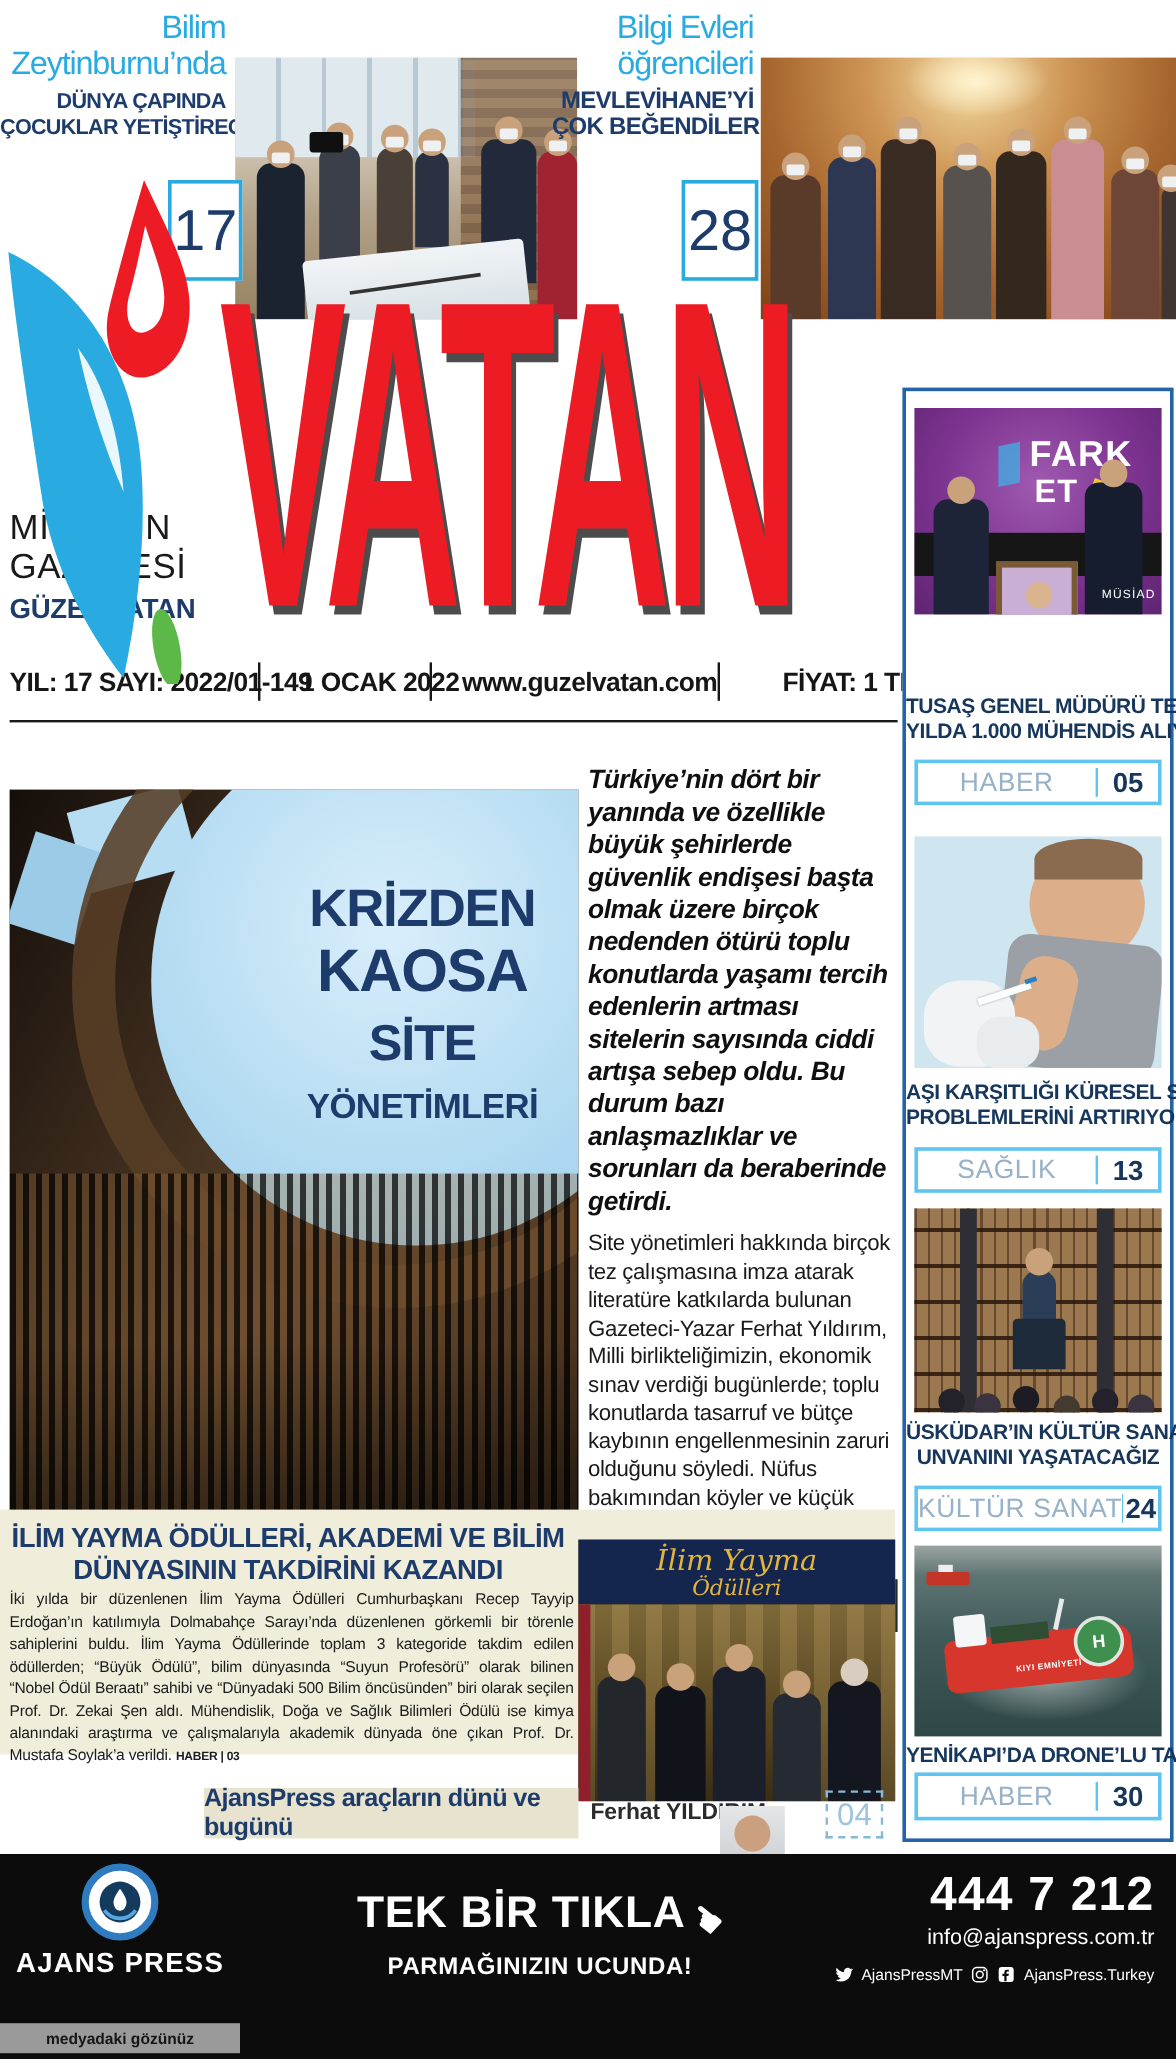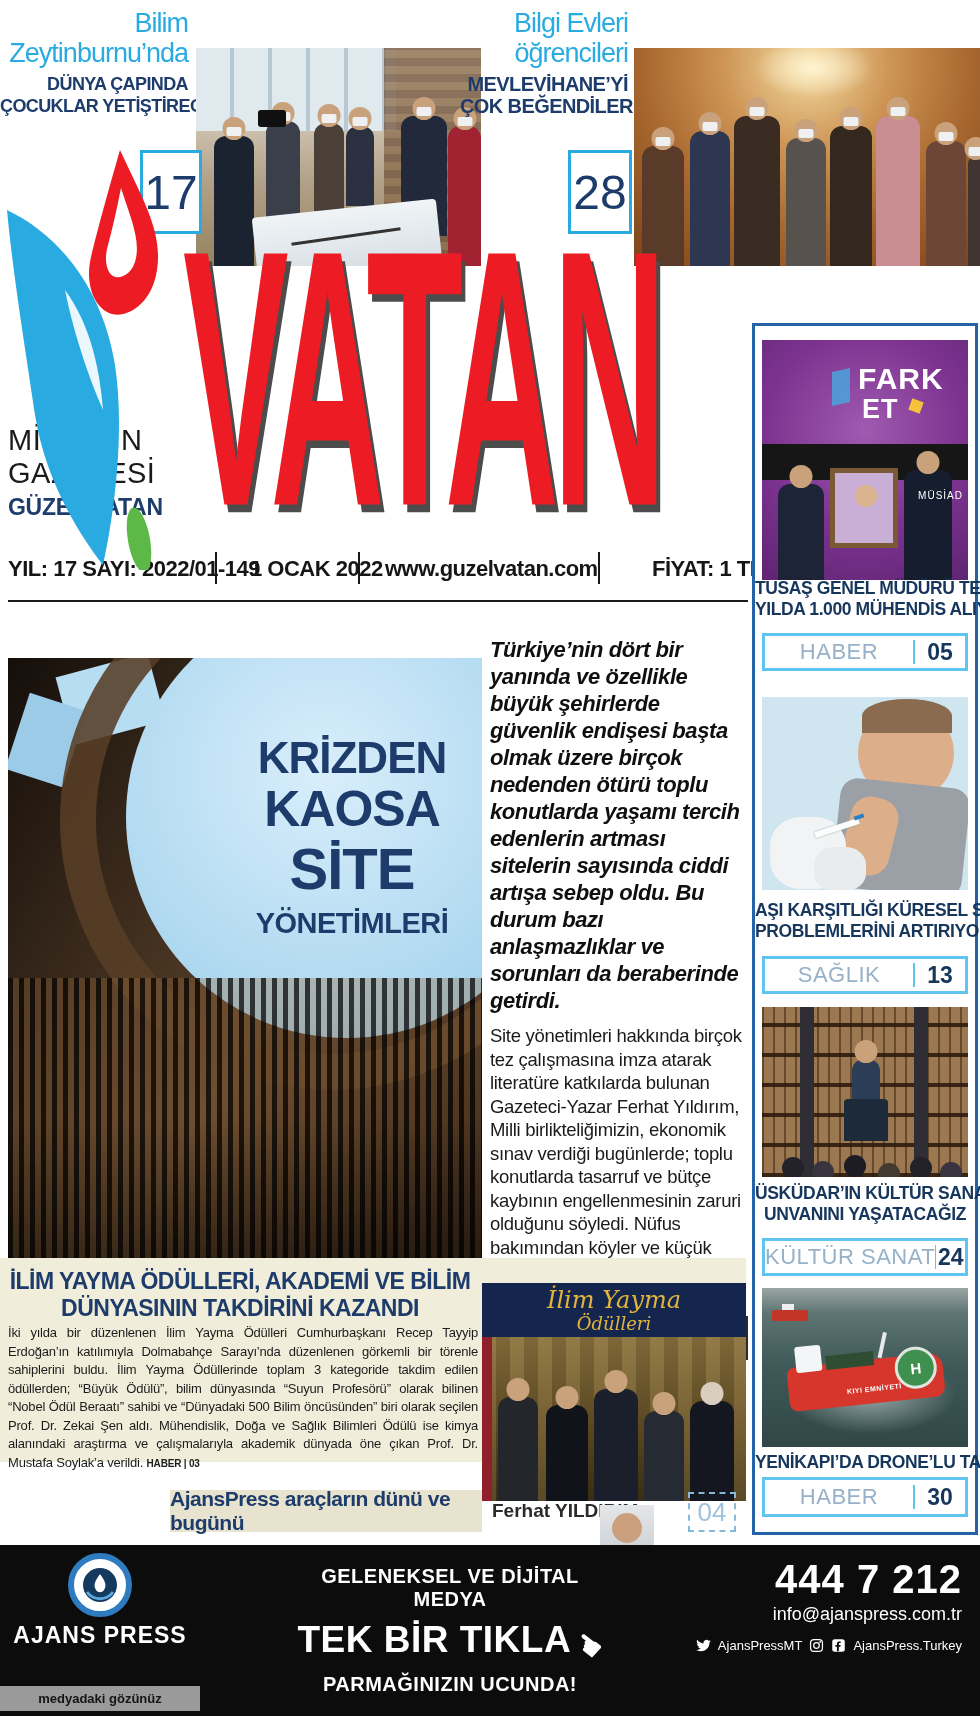--- a/index.html
+++ b/index.html
@@ -42,21 +42,21 @@
   .ring{position:absolute;left:52px;top:-108px;width:540px;height:540px;border-radius:50%;
         border:36px solid rgba(88,62,38,0.88);box-sizing:border-box;}
   .louvers{position:absolute;left:0;bottom:0;width:100%;height:300px;
         background:repeating-linear-gradient(90deg,rgba(14,9,5,.8) 0 5px,rgba(150,105,60,.35) 5px 11px);}
   .vign{position:absolute;left:0;bottom:0;width:100%;height:160px;
         background:linear-gradient(180deg,rgba(0,0,0,0) 0%,rgba(0,0,0,.55) 100%);}
   .skypatch{position:absolute;background:#b7ddf2;}
   .mainhead{position:absolute;right:10px;top:76px;width:240px;text-align:center;color:#1d3c6c;font-weight:700;}
   .mh1{font-size:44px;line-height:48px;letter-spacing:-1px;}
   .mh2{font-size:50px;line-height:54px;letter-spacing:-1px;}
-  .mh3{font-size:58px;line-height:66px;letter-spacing:-1px;}
+  .mh3{font-size:42px;line-height:66px;letter-spacing:-1px;}
   .mh4{font-size:29px;line-height:34px;margin-top:4px;letter-spacing:-0.5px;}
 
   .col{position:absolute;left:490px;top:636px;width:258px;}
   .intro{font-style:italic;font-weight:700;font-size:22px;line-height:27px;color:#0f0f0f;letter-spacing:-0.4px;}
   .mbody{margin-top:10px;font-size:18.5px;line-height:23.5px;color:#1a1a1a;letter-spacing:-0.3px;}
   .endrow{position:relative;margin-top:2px;}
   .bodyend{width:152px;font-size:18.5px;line-height:23.5px;color:#1a1a1a;letter-spacing:-0.3px;}
   .refbox{position:absolute;right:0;top:8px;width:102px;height:38px;border:3px solid #2b2b2b;background:#fff;
           display:flex;align-items:center;box-sizing:content-box;}
   .refbox .rl{flex:1;text-align:center;font-size:21px;color:#3c3c3c;letter-spacing:-0.5px;}
@@ -221,21 +221,21 @@
       <div class="refbox">
         <span class="rl">HABER</span>
         <span class="rs"></span>
         <span class="rp">06</span>
       </div>
     </div>
   </div>
 
   <div class="sidebar">
 
-    <div class="sb-photo" style="top:14px;height:240px;background:radial-gradient(circle at 50% 38%,#a05ab0 0%,#7c3390 55%,#5f2472 100%);">
+    <div class="sb-photo" style="top:14px;height:172px;background:radial-gradient(circle at 50% 38%,#a05ab0 0%,#7c3390 55%,#5f2472 100%);">
       <div class="abs" style="left:96px;top:22px;color:#fff;font-weight:700;font-size:30px;letter-spacing:1px;">FARK</div>
       <div class="abs" style="left:100px;top:54px;color:#fff;font-weight:700;font-size:27px;letter-spacing:1px;">ET</div>
       <div class="abs" style="left:148px;top:60px;width:12px;height:12px;background:#f5c33b;transform:rotate(20deg);"></div>
       <div class="abs" style="left:70px;top:30px;width:18px;height:34px;background:#4aa3dd;transform:skewY(-12deg);opacity:.85;"></div>
       <div class="abs" style="left:0;top:104px;width:100%;height:36px;background:#161616;"></div>
       <div class="fig nomask" style="left:16px;bottom:0;width:46px;height:96px;background:#1d2438;"></div>
       <div class="fig nomask" style="left:142px;bottom:0;width:48px;height:110px;background:#161d2e;"></div>
       <div class="abs" style="left:68px;top:128px;width:68px;height:80px;border:5px solid #7a5a35;background:#c9aed6;box-sizing:border-box;">
         <div class="abs" style="left:20px;top:12px;width:22px;height:22px;border-radius:50%;background:#d9b48e;"></div>
       </div>
@@ -344,21 +344,20 @@
     <svg class="abs" style="left:67px;top:7px;width:66px;height:66px;" viewBox="0 0 66 66">
       <circle cx="33" cy="33" r="29" fill="#ffffff" stroke="#2f7bbf" stroke-width="6"></circle>
       <circle cx="33" cy="33" r="17" fill="#143a5e"></circle>
       <path d="M33 22 C38 29 40 33 37 38 C35 41 31 41 29 38 C26 33 28 29 33 22 Z" fill="#ffffff"></path>
       <path d="M20 40 A16 16 0 0 0 46 40" fill="none" stroke="#5aa7dd" stroke-width="3"></path>
     </svg>
     <div class="brand">AJANS PRESS</div>
     <div class="graybar">medyadaki gözünüz</div>
 
     <div class="fcenter">
-      <div class="fc1">GELENEKSEL VE DİJİTAL MEDYA</div>
       <div class="fc2"><span>TEK BİR TIKLA</span><span class="hand">☚</span></div>
       <div class="fc3">PARMAĞINIZIN UCUNDA!</div>
     </div>
 
     <div class="fright">
       <div class="fphone">444 7 212</div>
       <div class="femail">info@ajanspress.com.tr</div>
       <div class="fsocial">
         <svg width="16" height="16" viewBox="0 0 24 24">
           <path fill="#fff" d="M23 4.9c-.8.4-1.7.6-2.6.8a4.5 4.5 0 0 0-7.7 4.1A12.8 12.8 0 0 1 3.4 4.2a4.5 4.5 0 0 0 1.4 6 4.4 4.4 0 0 1-2-.5v.1a4.5 4.5 0 0 0 3.6 4.4 4.6 4.6 0 0 1-2 .1 4.5 4.5 0 0 0 4.2 3.1A9 9 0 0 1 2 19.5a12.7 12.7 0 0 0 6.9 2c8.3 0 12.8-6.9 12.8-12.8v-.6c.9-.6 1.6-1.4 2.2-2.3-.8.4-1.7.6-2.6.7a4.5 4.5 0 0 0 2-2.5z"></path>

